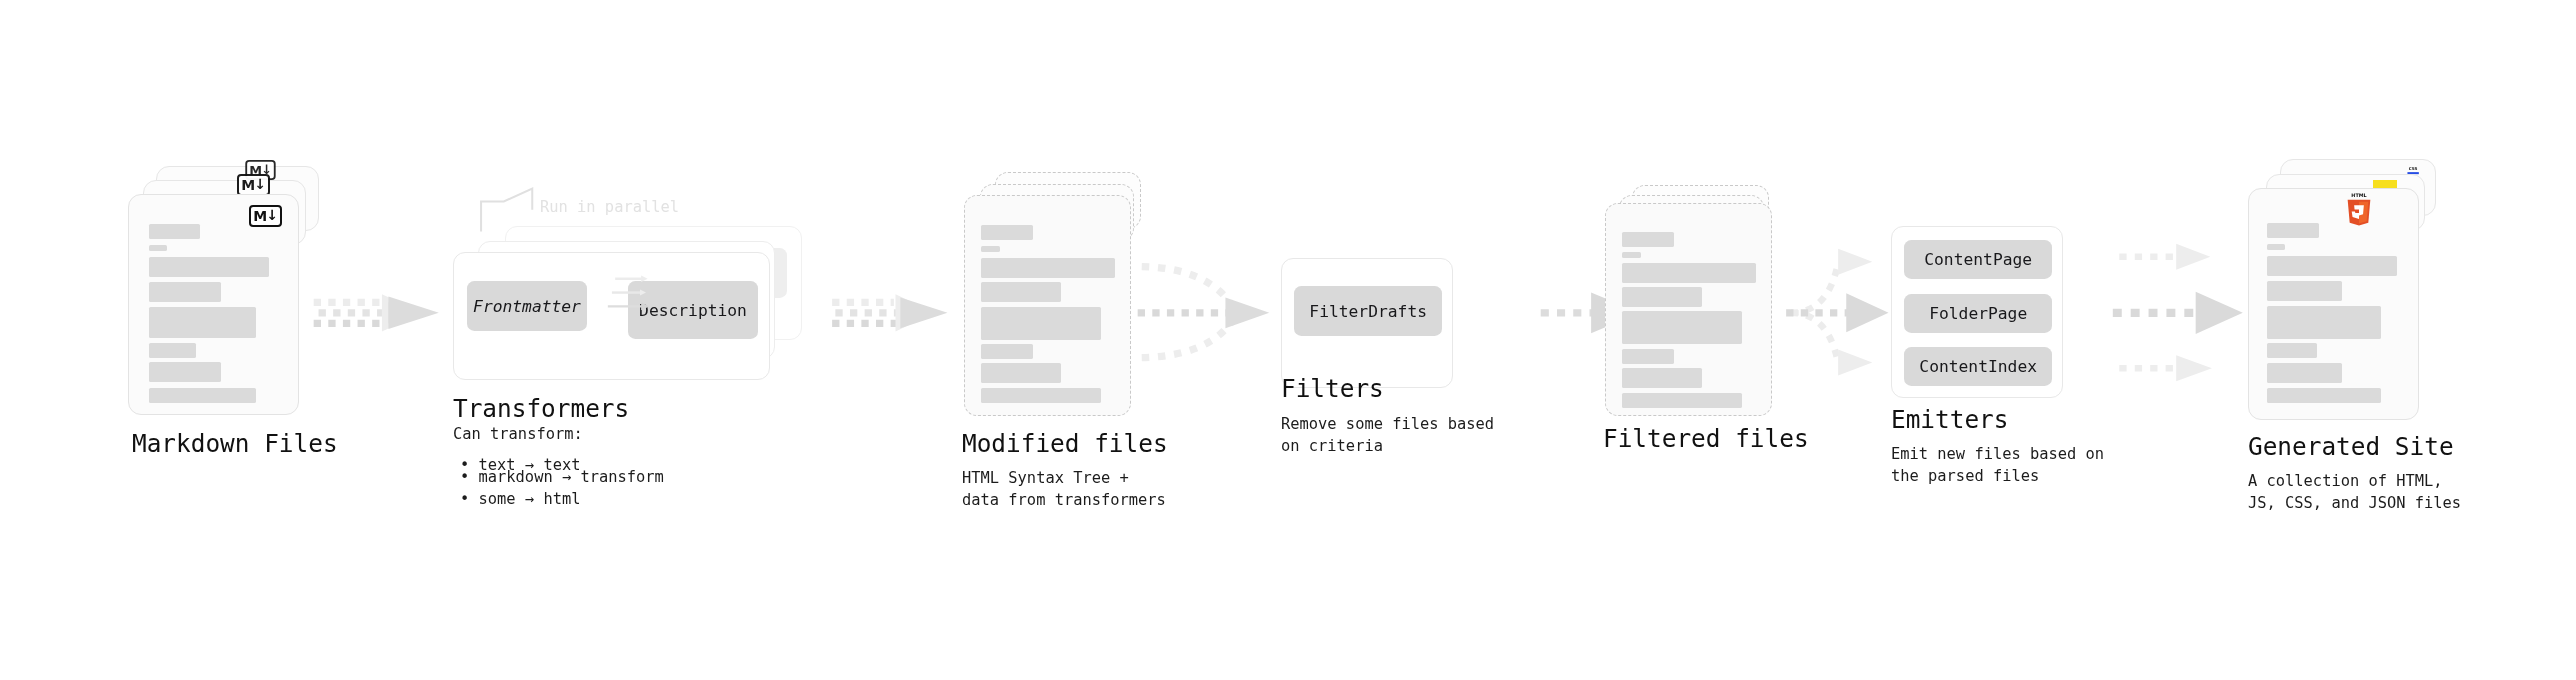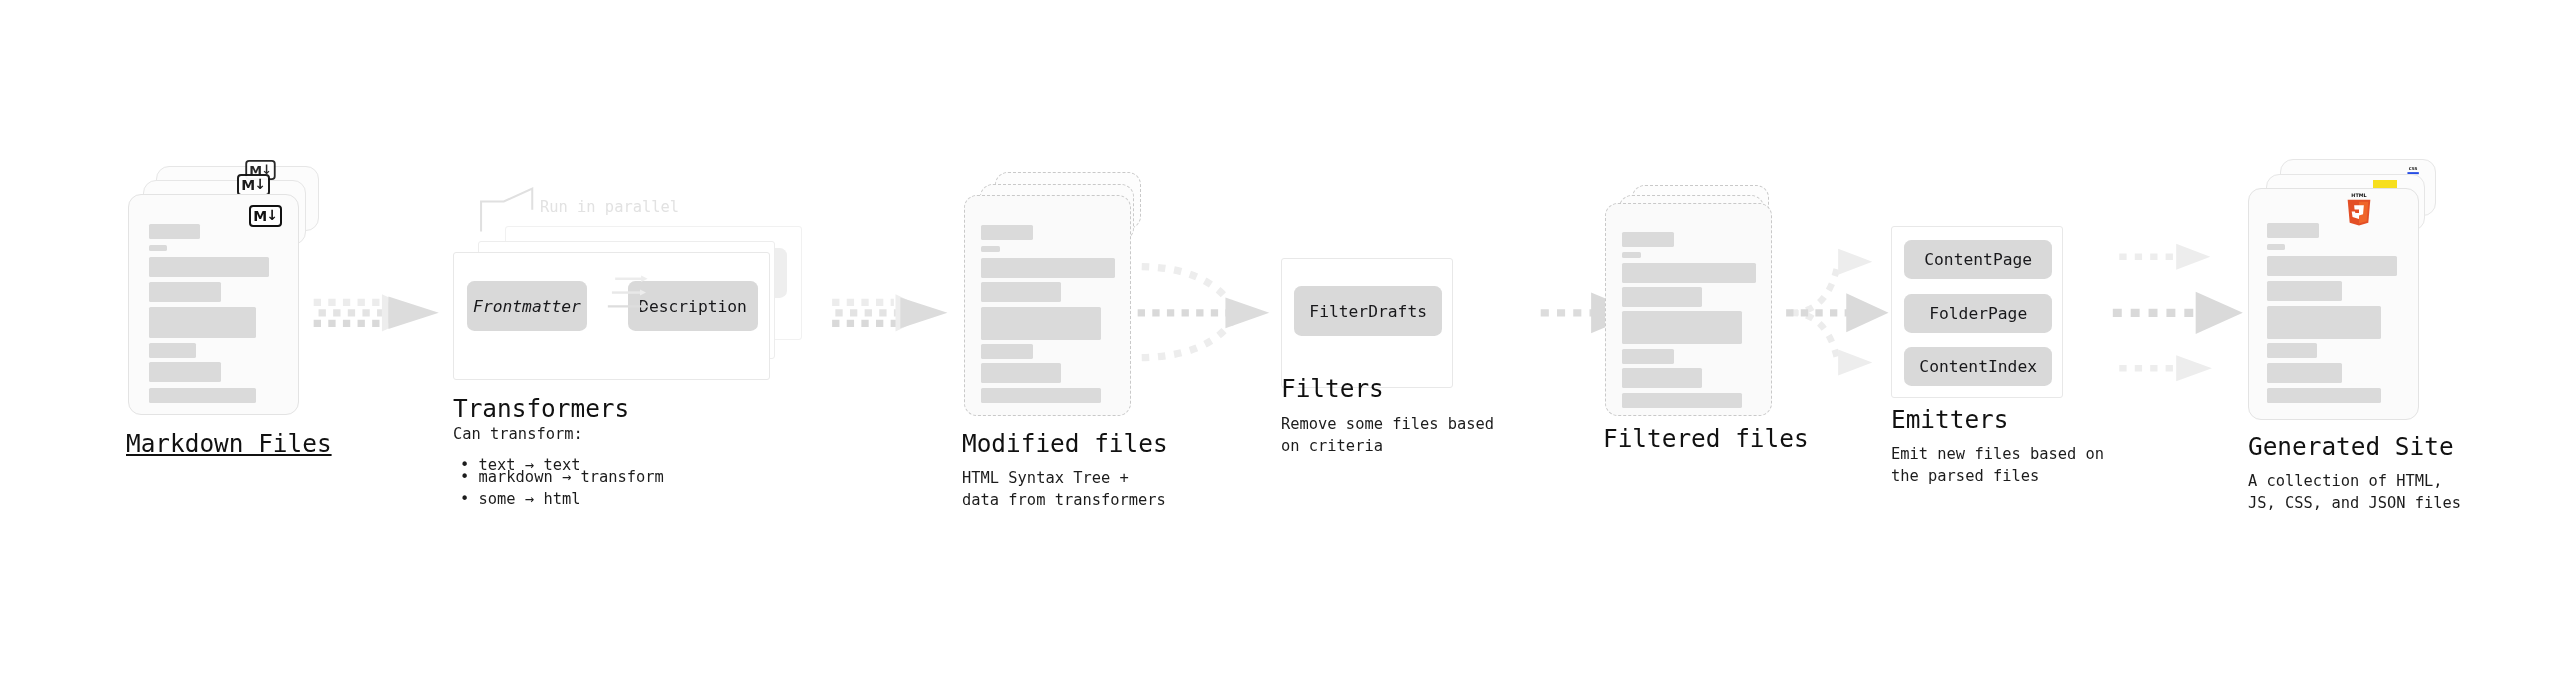--- a/index.html
+++ b/index.html
@@ -97,21 +97,21 @@
   .js-badge {
     position: absolute;
     width: 24.4px;
     height: 13px;
     background: #f7df1e;
   }
 
   
   .panel {
     position: absolute;
-    border-radius: 3px;
+    border-radius: 12px;
     border: 1.6px solid #e8e8e8;
     background: #ffffff;
     box-sizing: border-box;
   }
   .chip {
     position: absolute;
     background: #d9d9d9;
     border-radius: 7.3px;
     display: flex;
     align-items: center;
@@ -244,21 +244,21 @@
         <div class="skel" style="left:19.5px; top:167px; width:72px; height:20.3px;"></div>
         <div class="skel" style="left:19.5px; top:193px; width:107px; height:14.6px;"></div>
       </div>
 
       <div class="md-badge" style="left:249px; top:205px;">
         <span>M</span>
           <span class="arrow-dn">↓</span>
       </div>
     </div>
 
-    <div class="title" style="left:126px; top:429px;text-decoration:underline;">Markdown Files</div>
+    <div class="title" style="left:132px; top:429px;">Markdown Files</div>
   </div>
 
   <div class="node">
 
     <svg class="overlay" viewBox="0 0 3170 838" xmlns="http://www.w3.org/2000/svg">
       <path d="M592,285 L592,248 L620,248 L655,232 L655,258" stroke="#e0e0e0" stroke-width="2.5" fill="none" stroke-linejoin="miter"></path>
     </svg>
     <div class="parallel-label" style="left:540px; top:198px;">Run in parallel</div>
 
     <div class="panel" style="left:505px; top:226px; width:297px; height:114px; border-color:#f1f1f1;">
@@ -266,21 +266,21 @@
       <div class="chip" style="left:169px; top:21px; width:112px; height:50px; background:#eeeeee;"></div>
     </div>
 
     <div class="panel" style="left:478px; top:241px; width:297px; height:118px; border-color:#ededed;">
       <div class="chip" style="left:19.5px; top:22px; width:114px; height:52px; background:#e9e9e9;"></div>
       <div class="chip" style="left:171px; top:22px; width:114px; height:52px; background:#e9e9e9;"></div>
     </div>
 
     <div class="panel" style="left:453px; top:252px; width:317px; height:128px; border-color:#e8e8e8;">
       <div class="chip" style="left:13px; top:28px; width:120px; height:50px;font-style:italic;">Frontmatter</div>
-      <div class="chip" style="left:174px; top:28px; width:130px; height:50px;">Description</div>
+      <div class="chip" style="left:174px; top:28px; width:130px; height:58px;">Description</div>
     </div>
 
     <svg class="overlay" viewBox="0 0 3170 838" xmlns="http://www.w3.org/2000/svg">
       <path d="M757,343 L790,343" stroke="#ececec" stroke-width="3" fill="none" marker-end="url(#ah-light)"></path>
       <path d="M753,360 L788,360" stroke="#e8e8e8" stroke-width="3" fill="none" marker-end="url(#ah-light)"></path>
       <path d="M748,377 L790,377" stroke="#dddddd" stroke-width="3" fill="none" marker-end="url(#ah-dark)"></path>
     </svg>
 
     <div class="title" style="left:453px; top:394px;">Transformers</div>
 

